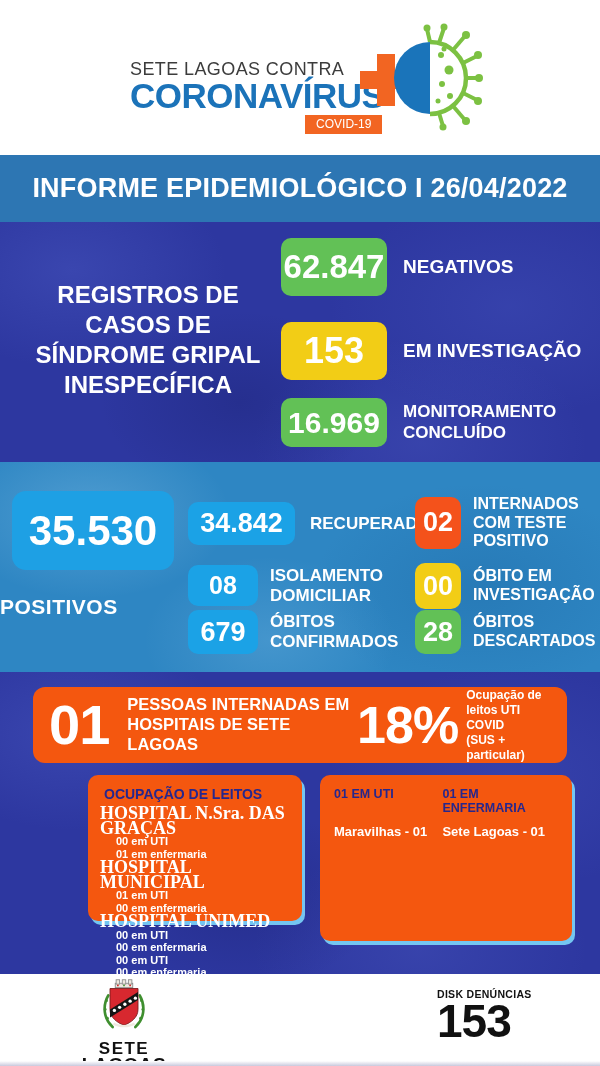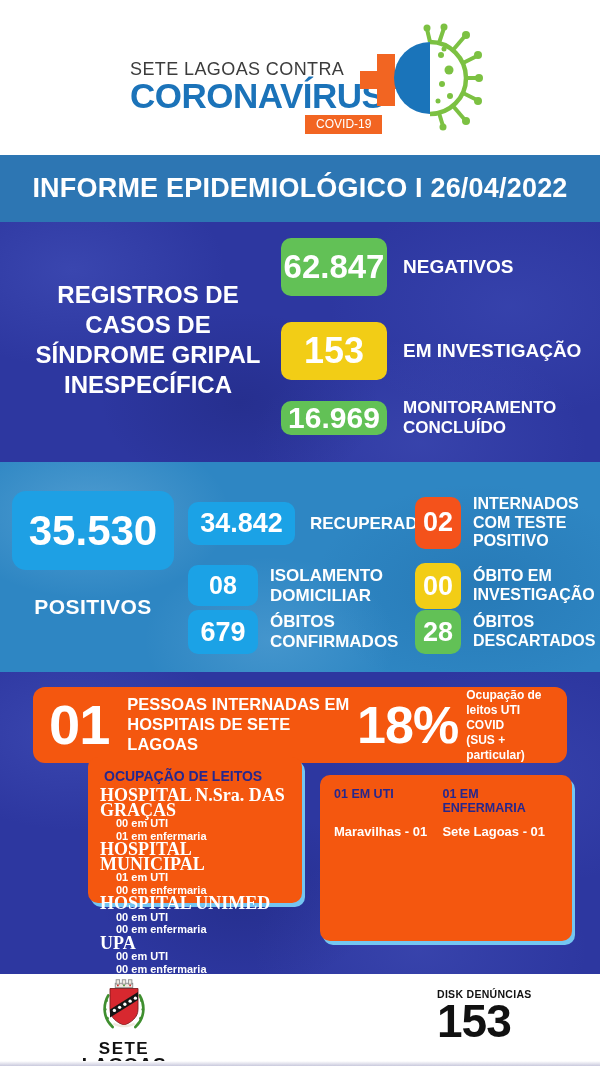--- a/index.html
+++ b/index.html
@@ -49,37 +49,37 @@
   .c-green{background:#62c156;}
   .c-yellow{background:#f2cd16;}
   .c-cyan{background:#1ba2e6;}
   .c-orange{background:#f4521b;}
 
   
   .sec-positivos{position:relative;height:210px;}
   .pos-box{position:absolute;left:12px;top:29px;width:162px;height:79px;border-radius:14px;
            background:#1ea0e4;display:flex;align-items:center;justify-content:center;
            color:#fff;font-size:42px;font-weight:700;}
-  .pos-label{position:absolute;left:12px;top:133px;width:162px;text-align:center;
+  .pos-label{position:absolute;left:0;top:133px;width:162px;
              color:#fff;font-size:21px;font-weight:700;letter-spacing:.5px;}
   .stat-row{position:absolute;display:flex;align-items:center;}
   .stat-label{color:#fff;font-weight:700;line-height:1.16;}
 
   
   .sec-hospital{position:relative;height:302px;}
   .hosp-banner{position:absolute;left:33px;top:15px;width:534px;height:76px;border-radius:12px;
                background:#f4570f;display:flex;align-items:center;padding:0 12px 0 16px;box-sizing:border-box;}
   .hb-value{color:#fff;font-size:56px;font-weight:700;line-height:1;letter-spacing:-1px;}
   .hb-label{color:#fff;font-size:16.5px;font-weight:700;line-height:1.2;margin-left:18px;}
   .hb-pct{color:#fff;font-size:52px;font-weight:700;line-height:1;margin-left:auto;letter-spacing:-1px;}
   .hb-pct-label{color:#fff;font-size:12px;font-weight:700;line-height:1.25;margin-left:8px;width:92px;}
 
   .orange-box{position:absolute;background:#f4570f;border-radius:10px;
               box-shadow:3px 4px 0 rgba(120,205,245,.95);box-sizing:border-box;}
-  .box-left{left:88px;top:85px;width:214px;height:146px;padding:9px 8px 6px 12px;}
+  .box-left{left:88px;top:103px;width:214px;height:146px;padding:9px 8px 6px 12px;}
   .ob-title{color:#26278d;font-size:14px;font-weight:700;margin:2px 0 4px 4px;}
   .hosp-name{color:#fff;font-size:18px;font-weight:700;line-height:14.5px;font-family:Liberation Serif, serif;}
   .hosp-sub{color:#fff;font-size:11px;font-weight:700;line-height:12.5px;padding-left:16px;}
   .box-right{left:320px;top:103px;width:252px;height:166px;padding:12px 14px;
              display:grid;grid-template-columns:1fr 1.15fr;column-gap:8px;align-content:start;}
   .br-head{color:#26278d;font-size:12.5px;font-weight:700;}
   .br-val{color:#fff;font-size:13px;font-weight:700;margin-top:9px;}
 
   
   .footer{position:relative;height:92px;background:#ffffff;}
@@ -157,21 +157,21 @@
       <div class="badge reg-badge c-green" style="height:58px;font-size:33px;">62.847</div>
       <div class="reg-label" style="font-size:19px;">NEGATIVOS</div>
     </div>
 
     <div class="reg-row" style="top:100px;">
       <div class="badge reg-badge c-yellow" style="height:58px;font-size:36px;">153</div>
       <div class="reg-label" style="font-size:19px;">EM INVESTIGAÇÃO</div>
     </div>
 
     <div class="reg-row" style="top:176px;">
-      <div class="badge reg-badge c-green" style="height:34px;font-size:30px;text-align:right;">16.969</div>
+      <div class="badge reg-badge c-green" style="height:49px;font-size:30px;text-align:right;">16.969</div>
       <div class="reg-label pre" style="font-size:17px;">MONITORAMENTO
 CONCLUÍDO</div>
     </div>
   </div>
 
   <div class="sec-positivos light-bg">
     <div class="pos-box">35.530</div>
     <div class="pos-label">POSITIVOS</div>
 
     <div class="stat-row" style="left:188px;top:40px;gap:15px;">
@@ -234,21 +234,20 @@
         <div class="hosp-name">HOSPITAL MUNICIPAL</div>
         <div class="hosp-sub">01 em UTI</div>
         <div class="hosp-sub">00 em enfermaria</div>
       </div>
       <div>
         <div class="hosp-name">HOSPITAL UNIMED</div>
         <div class="hosp-sub">00 em UTI</div>
         <div class="hosp-sub">00 em enfermaria</div>
       </div>
       <div>
-        <div class="hosp-name">UPA</div>
         <div class="hosp-sub">00 em UTI</div>
         <div class="hosp-sub">00 em enfermaria</div>
       </div>
     </div>
 
     <div class="orange-box box-right">
       <div class="br-head">01 EM UTI</div>
       <div class="br-head">01 EM ENFERMARIA</div>
       <div class="br-val">Maravilhas - 01</div>
       <div class="br-val">Sete Lagoas - 01</div>

